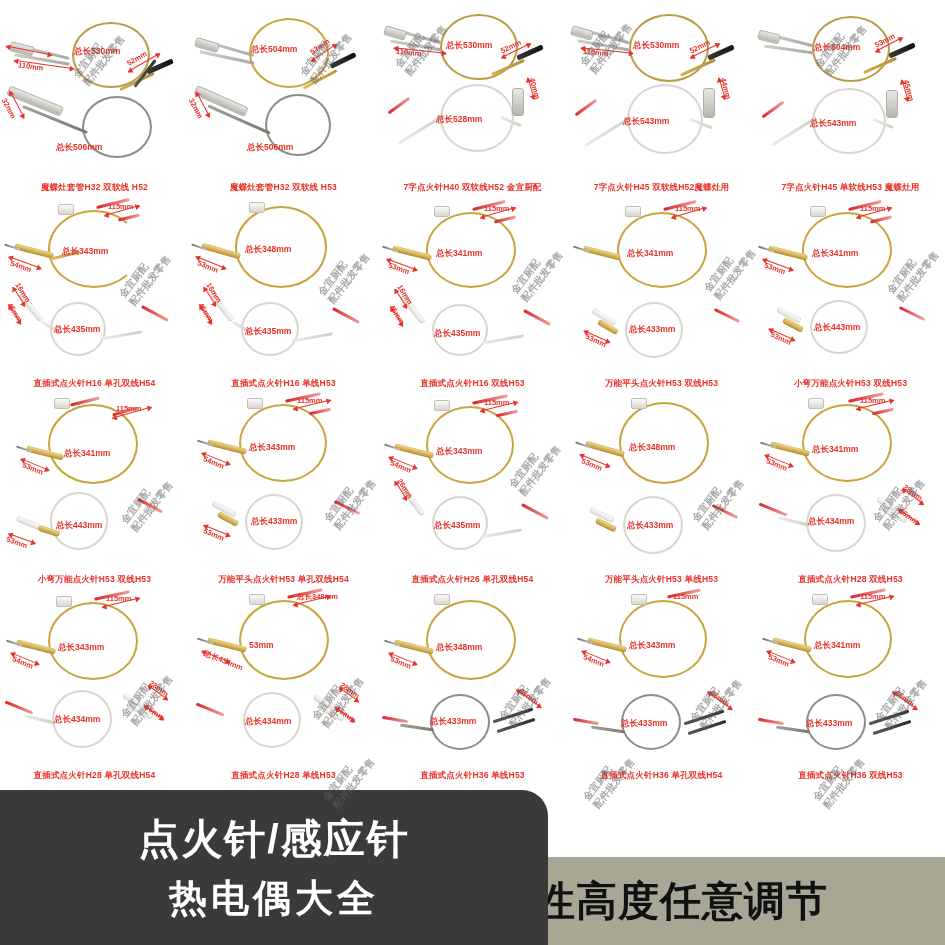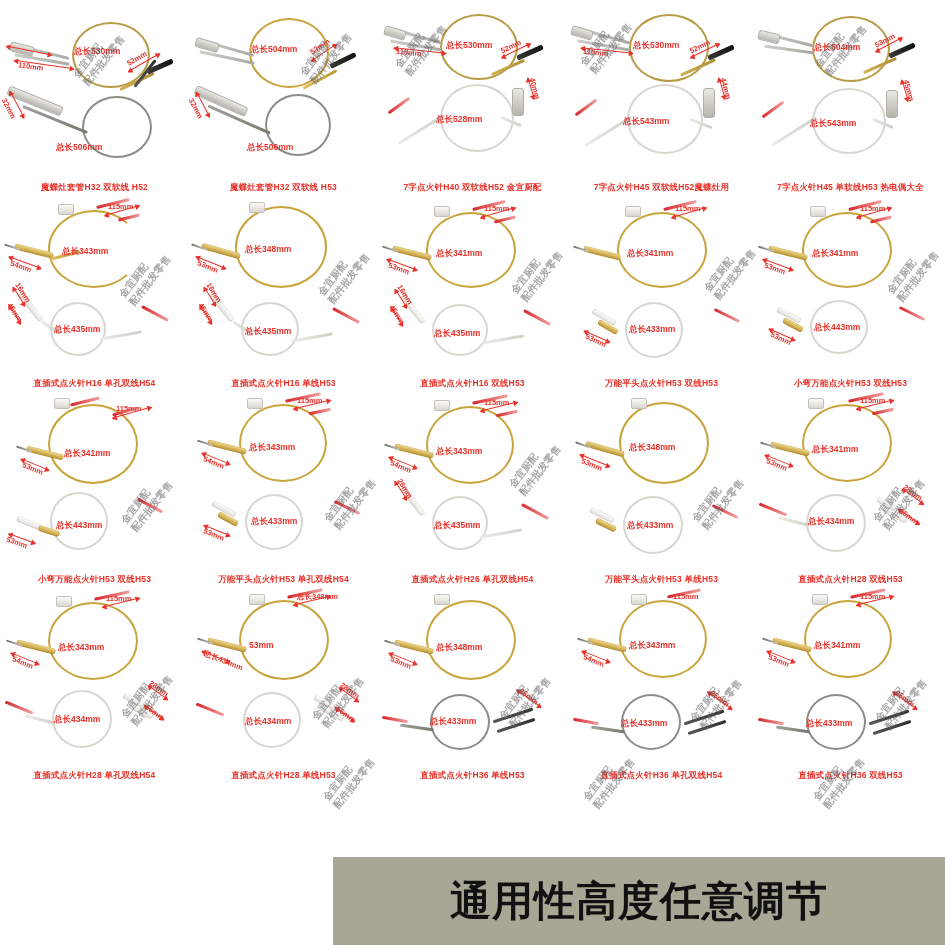--- a/index.html
+++ b/index.html
@@ -223,21 +223,21 @@
         <div class="arrowline" style="left:138px;top:90px;width:22px;transform:rotate(74deg);"></div>
         <div class="dim big" style="left:58px;top:42px;">总长504mm</div>
         <div class="dim" style="left:118px;top:36px;transform:rotate(-28deg);">53mm</div>
         <div class="dim big" style="left:54px;top:118px;">总长543mm</div>
         <div class="dim" style="left:142px;top:86px;transform:rotate(74deg);">45mm</div>
         <div class="wm" style="left:56px;top:62px;">
           <span>金宜厨配</span>
           <span>配件批发零售</span>
         </div>
       </div>
-      <div class="caption">7字点火针H45  单软线H53 热电偶大全</div>
+      <div class="caption">7字点火针H45  单软线H53 魔蝶灶用</div>
     </div>
 
     <div class="cell">
       <div class="stage">
         <div class="loop gold" style="left:48px;top:14px;width:88px;height:74px;border-color:#c9a43c transparent #c9a43c #c9a43c;"></div>
         <div class="connector" style="left:58px;top:8px;"></div>
         <div class="redtip" style="left:96px;top:6px;width:34px;transform:rotate(-14deg);"></div>
         <div class="redtip" style="left:118px;top:20px;width:22px;transform:rotate(-14deg);"></div>
         <div class="tip gold" style="left:14px;top:52px;width:40px;transform:rotate(14deg);"></div>
         <div class="needle" style="left:4px;top:50px;width:16px;transform:rotate(18deg);"></div>
@@ -654,20 +654,24 @@
       </div>
       <div class="caption">直插式点火针H36  双线H53</div>
     </div>
 
   </div>
 
   <div class="banner-right">
     <div class="l1">通用性高度任意调节</div>
   </div>
 
+  <div class="banner-left">
+    <div class="l1">点火针/感应针</div>
+    <div class="l2">热电偶大全</div>
+  </div>
 
   <div class="wm" style="left:320px;top:795px;z-index:6;">
     <span>金宜厨配</span>
     <span>配件批发零售</span>
   </div>
   <div class="wm" style="left:580px;top:795px;z-index:6;">
     <span>金宜厨配</span>
     <span>配件批发零售</span>
   </div>
   <div class="wm" style="left:810px;top:795px;z-index:6;">

